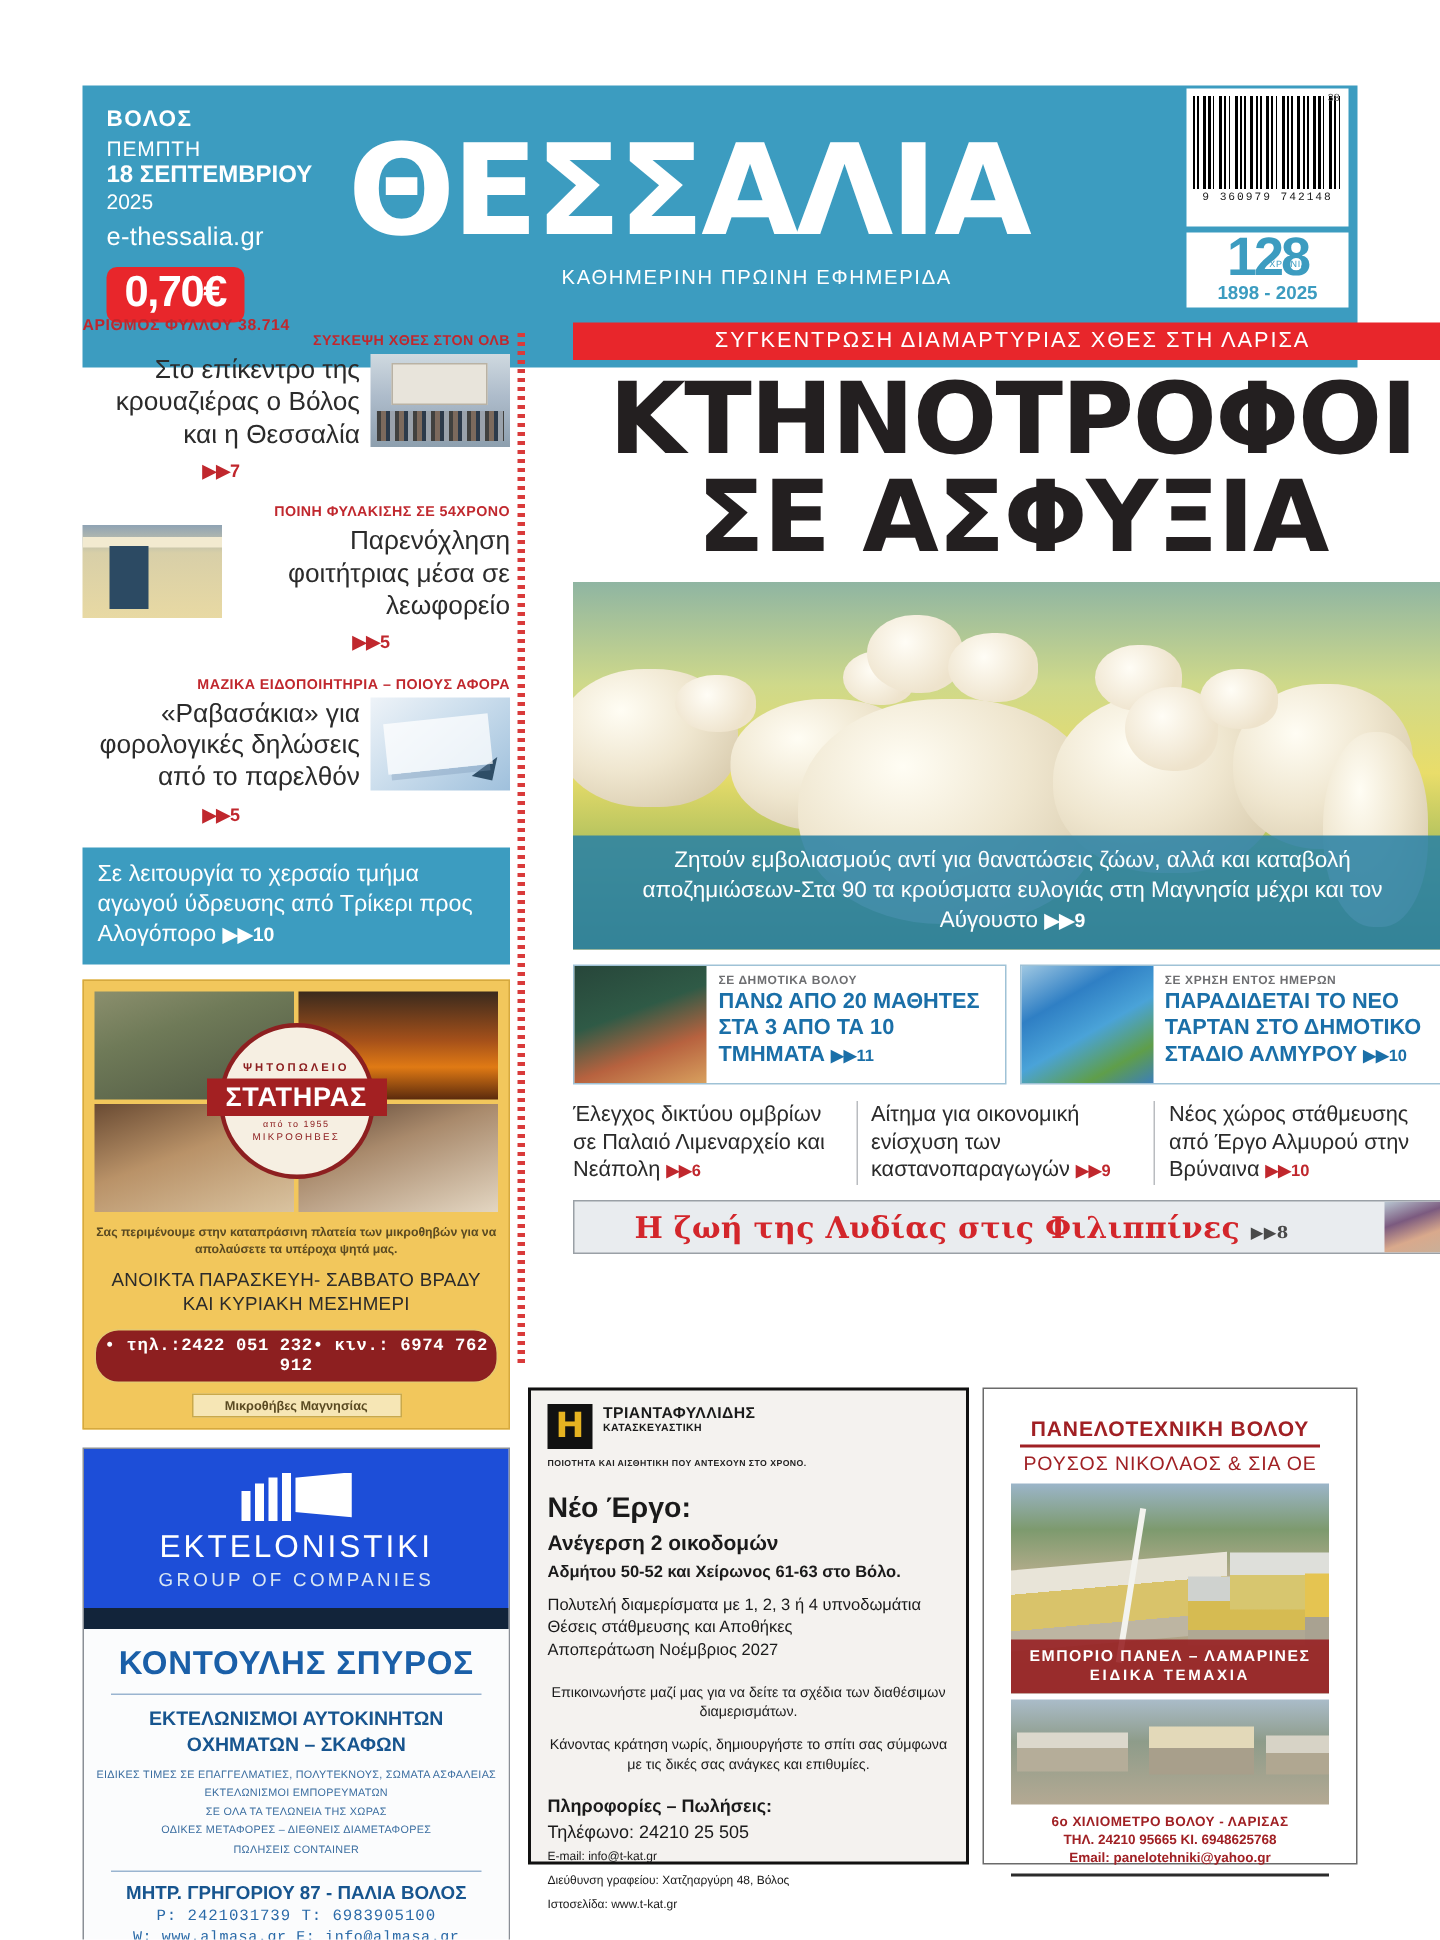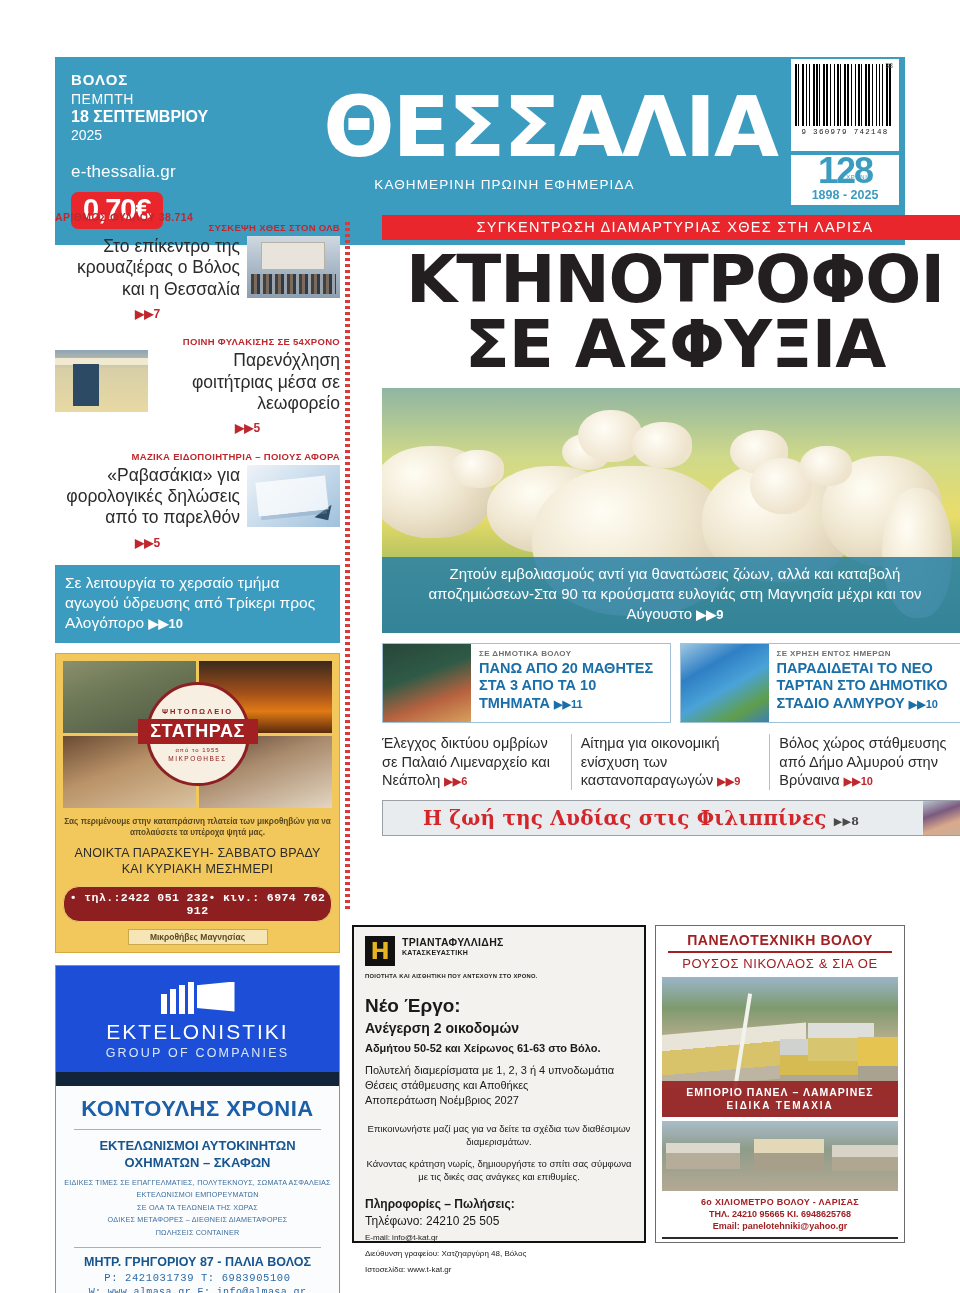--- a/index.html
+++ b/index.html
@@ -17,30 +17,30 @@
   .masthead {
     position:absolute; left:55px; top:57px; width:850px; height:188px;
     background:#3c9cc0;
     display:flex;
   }
   .mh-left { width:185px; padding:14px 0 0 16px; color:#fff; }
   .mh-city { font-size:15px; font-weight:bold; letter-spacing:1px; }
   .mh-day { font-size:14px; letter-spacing:.5px; margin-top:3px; }
   .mh-date { font-size:16px; font-weight:bold; margin-top:1px; }
   .mh-date .yr { font-weight:normal; font-size:14px; }
-  .mh-site { font-size:17px; margin-top:18px; letter-spacing:.2px; }
+  .mh-site { font-size:17px; margin-top:4px; letter-spacing:.2px; }
   .mh-price {
     margin-top:10px; display:inline-block; background:#e8262b; color:#fff;
     font-size:29px; font-weight:bold; padding:1px 12px 3px; border-radius:7px;
     letter-spacing:-1px;
   }
   .mh-center { flex:1; position:relative; }
   .mh-title {
     position:absolute; left:-8px; top:28px; width:100%;
-    text-align:right; color:#fff; font-size:84px; font-weight:bold;
+    text-align:left; color:#fff; font-size:84px; font-weight:bold;
     letter-spacing:-2px; line-height:1; font-family:"DejaVu Sans", sans-serif;
   }
   .mh-sub {
     position:absolute; left:-8px; top:120px; width:100%;
     text-align:center; color:#fff; font-size:13.5px; letter-spacing:1.1px;
   }
   .mh-right { width:120px; position:relative; }
   .bc-box {
     position:absolute; right:6px; top:2px; width:108px; height:92px;
     background:#fff; padding:5px 4px 2px;
@@ -264,21 +264,21 @@
   .tr-t3 { font-size:11px; font-weight:bold; margin-top:6px; }
   .tr-p { font-size:11px; line-height:1.35; margin-top:9px; }
   .tr-c { font-size:9.5px; line-height:1.4; margin-top:14px; text-align:center; }
   .tr-c2 { font-size:9.5px; line-height:1.4; margin-top:9px; text-align:center; }
   .tr-inf { font-size:12px; font-weight:bold; margin-top:13px; }
   .tr-tel { font-size:12px; margin-top:3px; }
   .tr-sm { font-size:8px; line-height:1.5; margin-top:4px; }
 
   .ad-panel {
     position:absolute; left:655px; top:925px; width:250px; height:318px;
-    border:1px solid #6b6b6b; background:#fff; padding:6px;
+    border:1px solid #6b6b6b; background:#fff; padding:18px;
   }
   .pn-t1 { text-align:center; color:#a02024; font-weight:bold; font-size:14px; letter-spacing:.6px; }
   .pn-rule { height:1.5px; background:#a02024; margin:3px 6px; }
   .pn-t2 { text-align:center; color:#a02024; font-weight:normal; font-size:13px; letter-spacing:.6px; }
   .pn-photo {
     margin-top:6px; height:140px; position:relative; overflow:hidden;
     background:linear-gradient(180deg,#9bb5c9 0%,#7d9a6e 22%,#b9ae8e 45%,#a79a82 100%);
   }
   .pn-pl { position:absolute; }
   .pn-band {
@@ -399,21 +399,21 @@
           <span class="bar" style="left:9px;height:25px;"></span>
           <span class="bar" style="left:18px;height:29px;"></span>
           <span class="bar" style="left:27px;height:32px;"></span>
           <span class="slab"></span>
         </div>
         <div class="ekt-name">EKTELONISTIKI</div>
         <div class="ekt-sub">GROUP OF COMPANIES</div>
       </div>
       <div class="ekt-bar"></div>
       <div class="ekt-body">
-        <div class="ekt-person">ΚΟΝΤΟΥΛΗΣ ΧΡΟΝΙΑ</div>
+        <div class="ekt-person">ΚΟΝΤΟΥΛΗΣ ΣΠΥΡΟΣ</div>
         <div class="ekt-rule"></div>
         <div class="ekt-serv">ΕΚΤΕΛΩΝΙΣΜΟΙ ΑΥΤΟΚΙΝΗΤΩΝ</div>
         <div class="ekt-serv">ΟΧΗΜΑΤΩΝ – ΣΚΑΦΩΝ</div>
         <div class="ekt-small">
           <div>ΕΙΔΙΚΕΣ ΤΙΜΕΣ ΣΕ ΕΠΑΓΓΕΛΜΑΤΙΕΣ, ΠΟΛΥΤΕΚΝΟΥΣ, ΣΩΜΑΤΑ ΑΣΦΑΛΕΙΑΣ</div>
           <div>ΕΚΤΕΛΩΝΙΣΜΟΙ ΕΜΠΟΡΕΥΜΑΤΩΝ</div>
           <div>ΣΕ ΟΛΑ ΤΑ ΤΕΛΩΝΕΙΑ ΤΗΣ ΧΩΡΑΣ</div>
           <div>ΟΔΙΚΕΣ ΜΕΤΑΦΟΡΕΣ – ΔΙΕΘΝΕΙΣ ΔΙΑΜΕΤΑΦΟΡΕΣ</div>
           <div>ΠΩΛΗΣΕΙΣ CONTAINER</div>
         </div>
@@ -479,21 +479,21 @@
     <div class="three-col">
       <div class="tc">
         <span>Έλεγχος δικτύου ομβρίων σε Παλαιό Λιμεναρχείο και Νεάπολη</span>
         <span class="page-ref">▶▶<span>6</span></span>
       </div>
       <div class="tc">
         <span>Αίτημα για οικονομική ενίσχυση των καστανοπαραγωγών</span>
         <span class="page-ref">▶▶<span>9</span></span>
       </div>
       <div class="tc">
-        <span>Βόλος χώρος στάθμευσης από Δήμο Αλμυρού στην Βρύναινα</span>
+        <span>Νέος χώρος στάθμευσης από Έργο Αλμυρού στην Βρύναινα</span>
         <span class="page-ref">▶▶<span>10</span></span>
       </div>
     </div>
 
     <div class="lydia">
       <div class="lydia-t">
         <span>Η ζωή της Λυδίας στις Φιλιππίνες</span>
         <span class="page-ref">▶▶<span>8</span></span>
       </div>
       <div class="lydia-img"></div>

